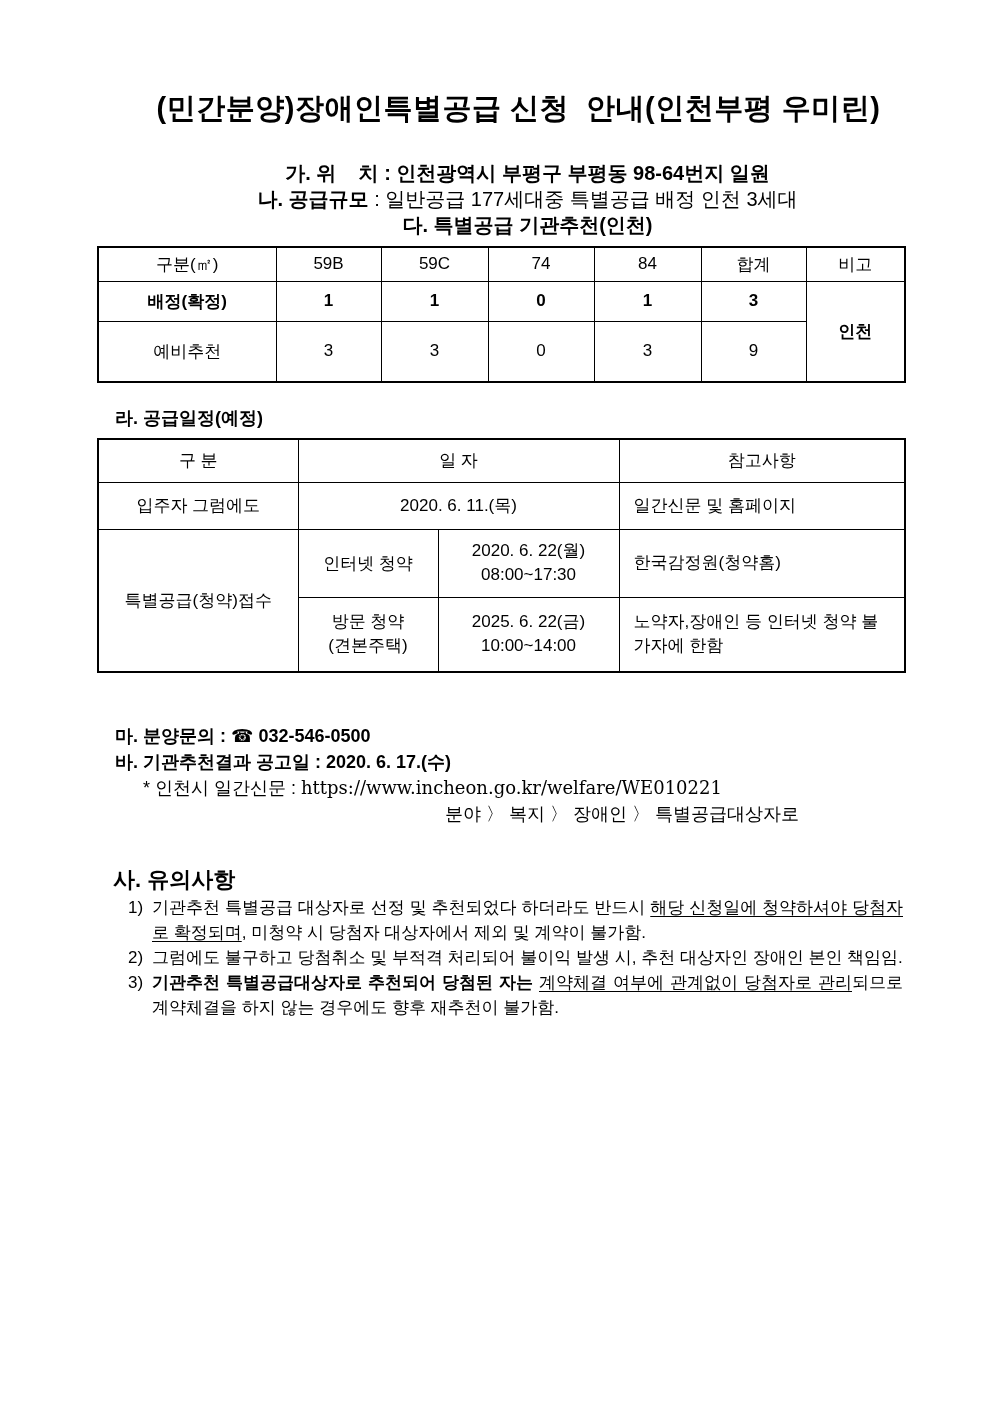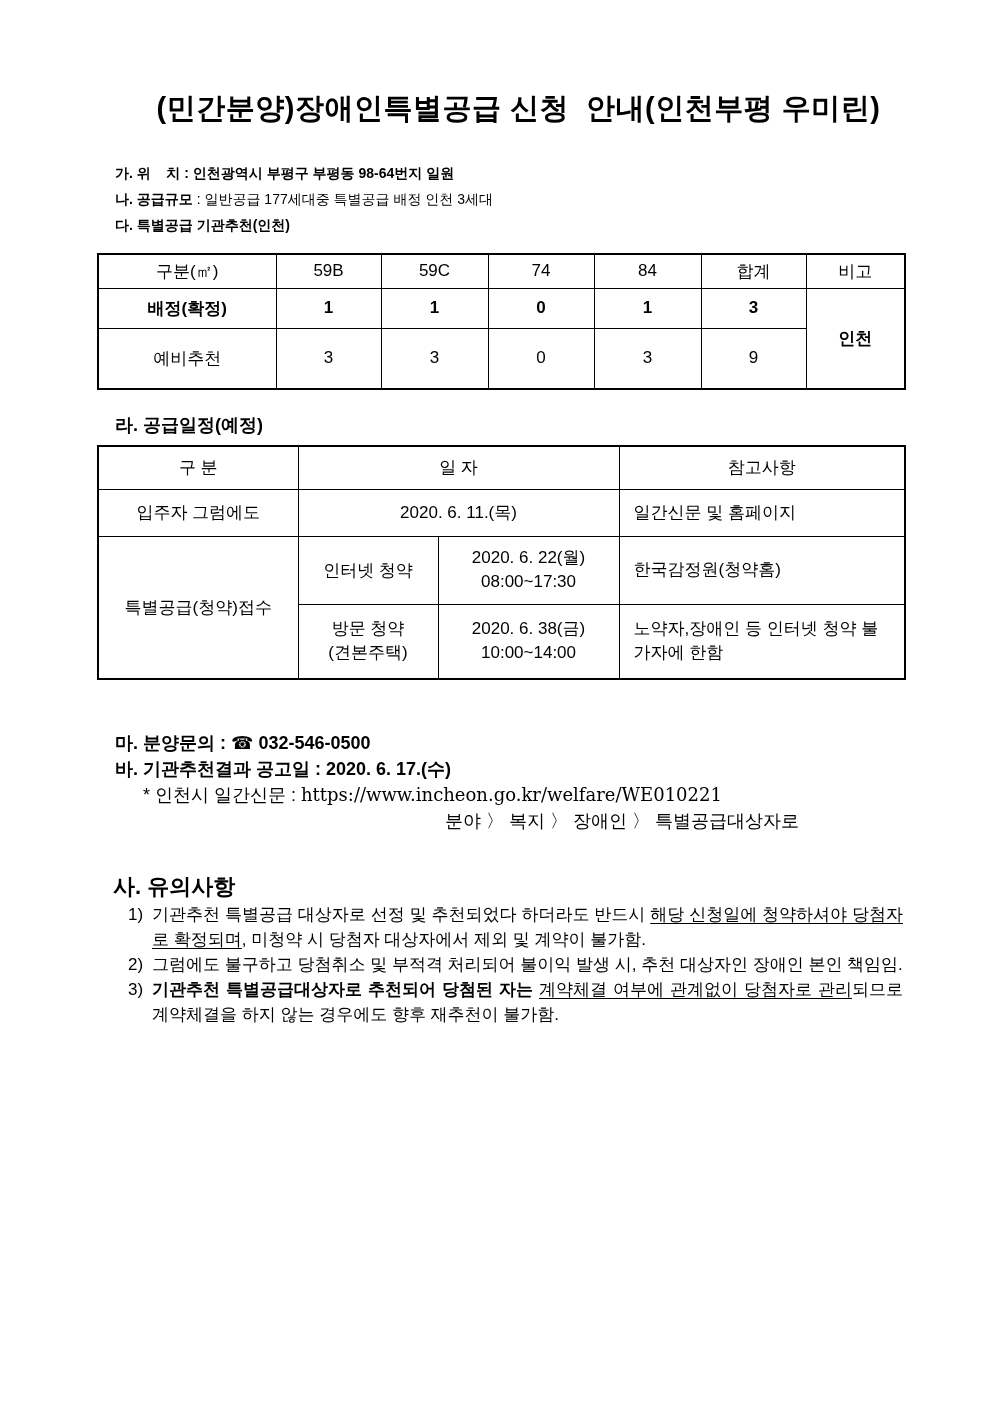--- a/index.html
+++ b/index.html
@@ -16,27 +16,27 @@
   }
   .title {
     margin: 0;
     font-size: 29px;
     font-weight: bold;
     text-align: center;
     line-height: 40px;
     white-space: pre;
     letter-spacing: 0.5px;
   }
-  .info { margin-top: 32px; padding-left: 18px; font-size: 14px; line-height: 26px; }
+  .info { margin-top: 32px; padding-left: 18px; font-size: 20px; line-height: 26px; text-align: center; }
   .line { white-space: pre-wrap; }
   .bold { font-weight: bold; }
   table { border-collapse: collapse; table-layout: fixed; font-size: 17px; }
   table { border: 2px solid #000; }
   td { border: 1px solid #000; text-align: center; vertical-align: middle; padding: 0; overflow: hidden; }
-  .t1 { margin-top: 15px; width: 807px; }
+  .t1 { margin-top: 8px; width: 807px; }
   .t1 .hdr-row { height: 34px; }
   .t1 .assigned-row { height: 40px; font-weight: bold; }
   .t1 .assigned-row .remark-cell { font-weight: bold; }
   .t1 .reserve-row { height: 61px; }
   .heading-la { margin-top: 22px; padding-left: 18px; font-size: 18px; font-weight: bold; line-height: 26px; }
   .t2 { margin-top: 7px; width: 807px; }
   .t2 .hdr-row { height: 43px; }
   .t2 .row1 { height: 47px; }
   .t2 .row2 { height: 68px; }
   .t2 .row3 { height: 75px; }
@@ -133,21 +133,21 @@
           <div>08:00~17:30</div>
         </td>
         <td class="note">한국감정원(청약홈)</td>
       </tr>
       <tr class="row3">
         <td class="dual">
           <div>방문 청약</div>
           <div>(견본주택)</div>
         </td>
         <td class="dual">
-          <div>2020. 6. 38(금)</div>
+          <div>2025. 6. 22(금)</div>
           <div>10:00~14:00</div>
         </td>
         <td class="note">노약자,장애인 등 인터넷 청약 불가자에 한함</td>
       </tr>
     </tbody>
   </table>
 
   <div class="contact">
     <div class="line bold"><span>마. 분양문의 : </span><span>☎</span><span> 032-546-0500</span></div>
     <div class="line bold">바. 기관추천결과 공고일 : 2020. 6. 17.(수)</div>

